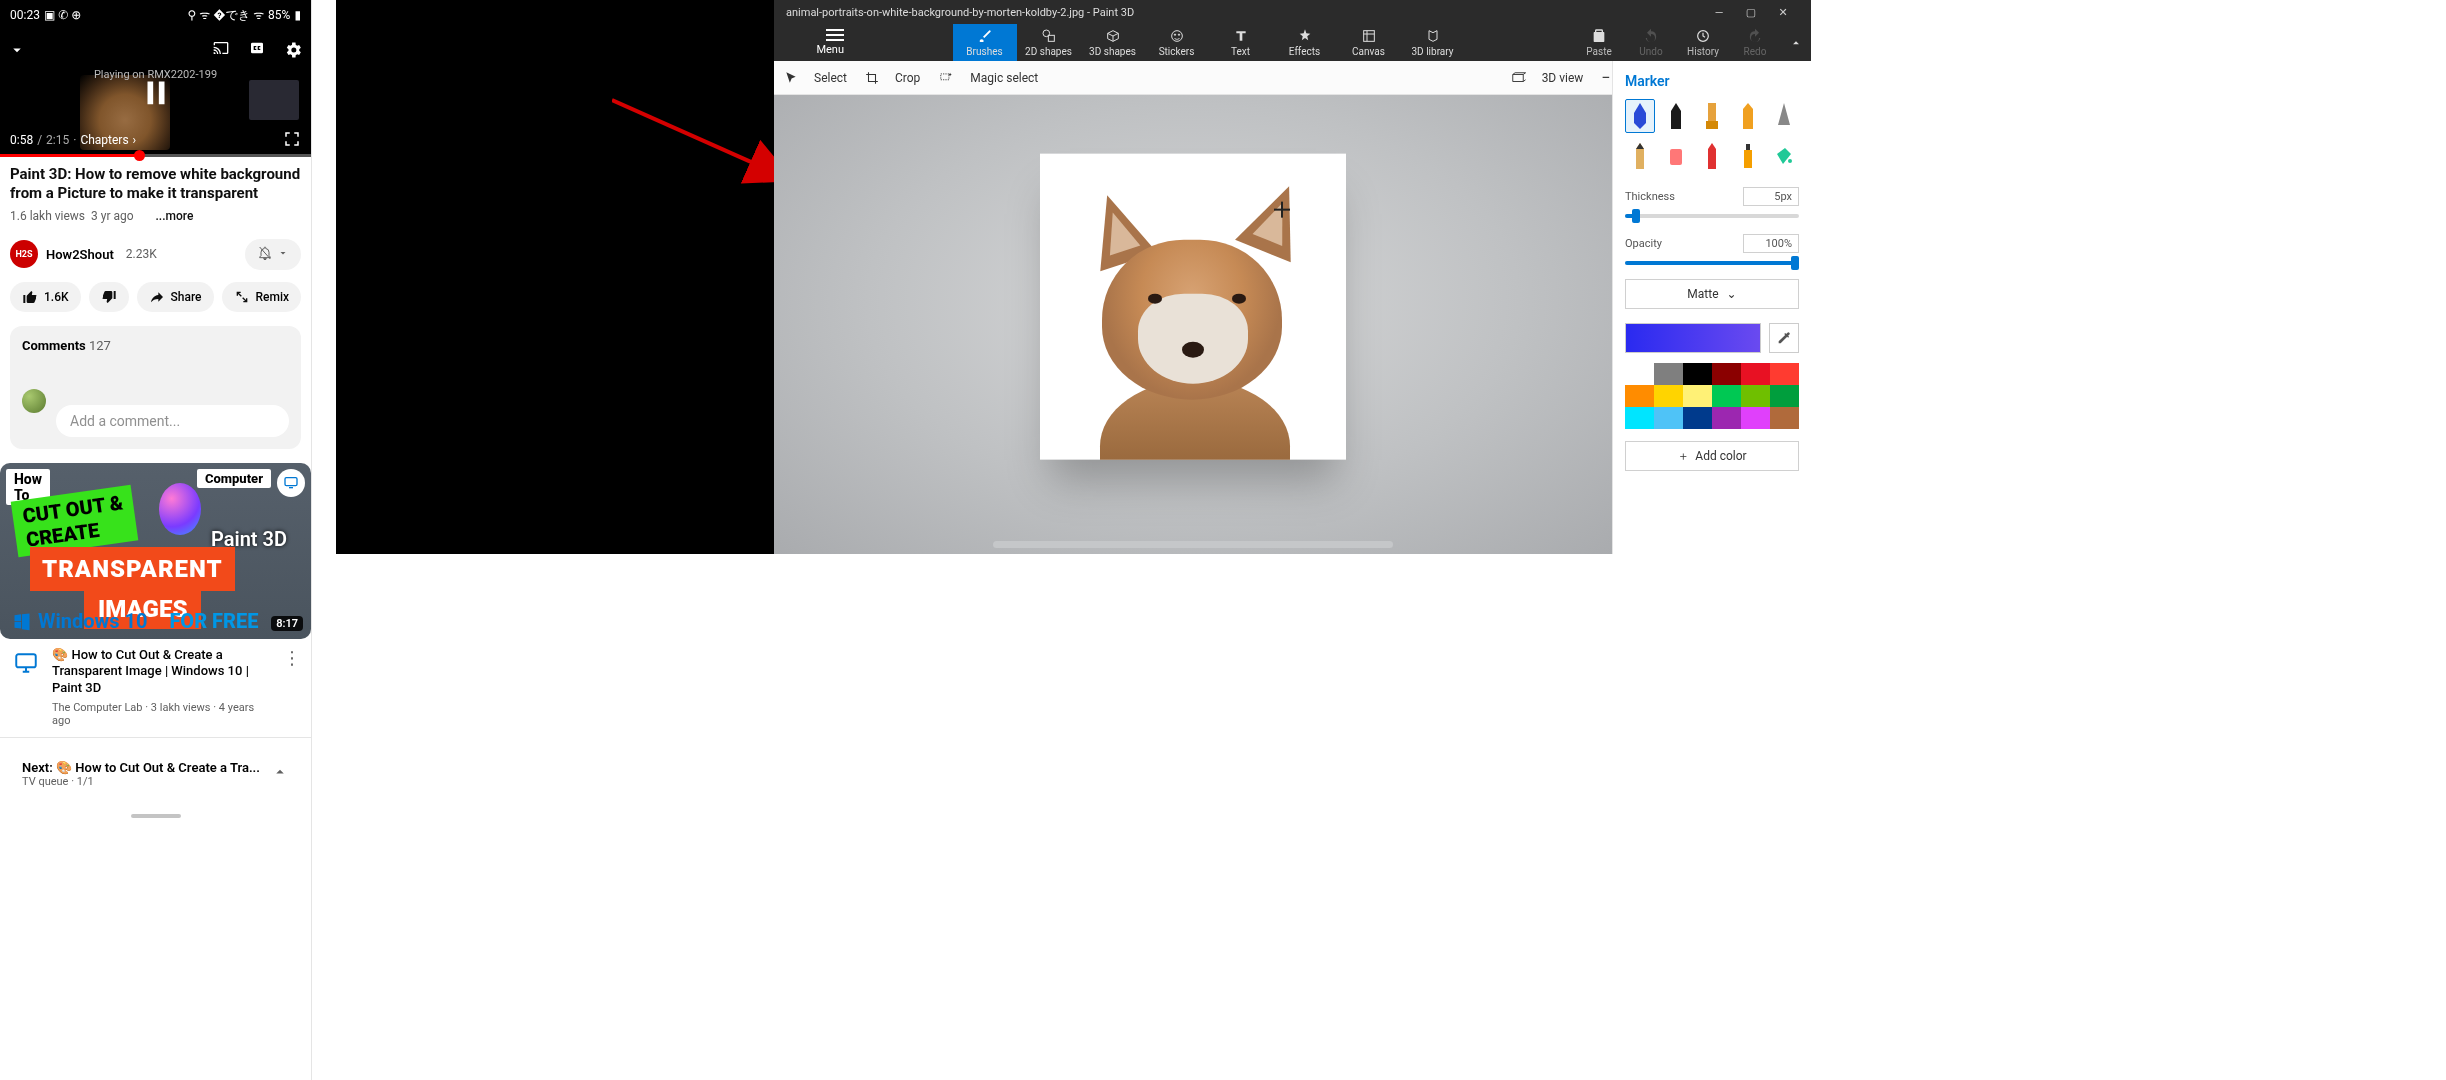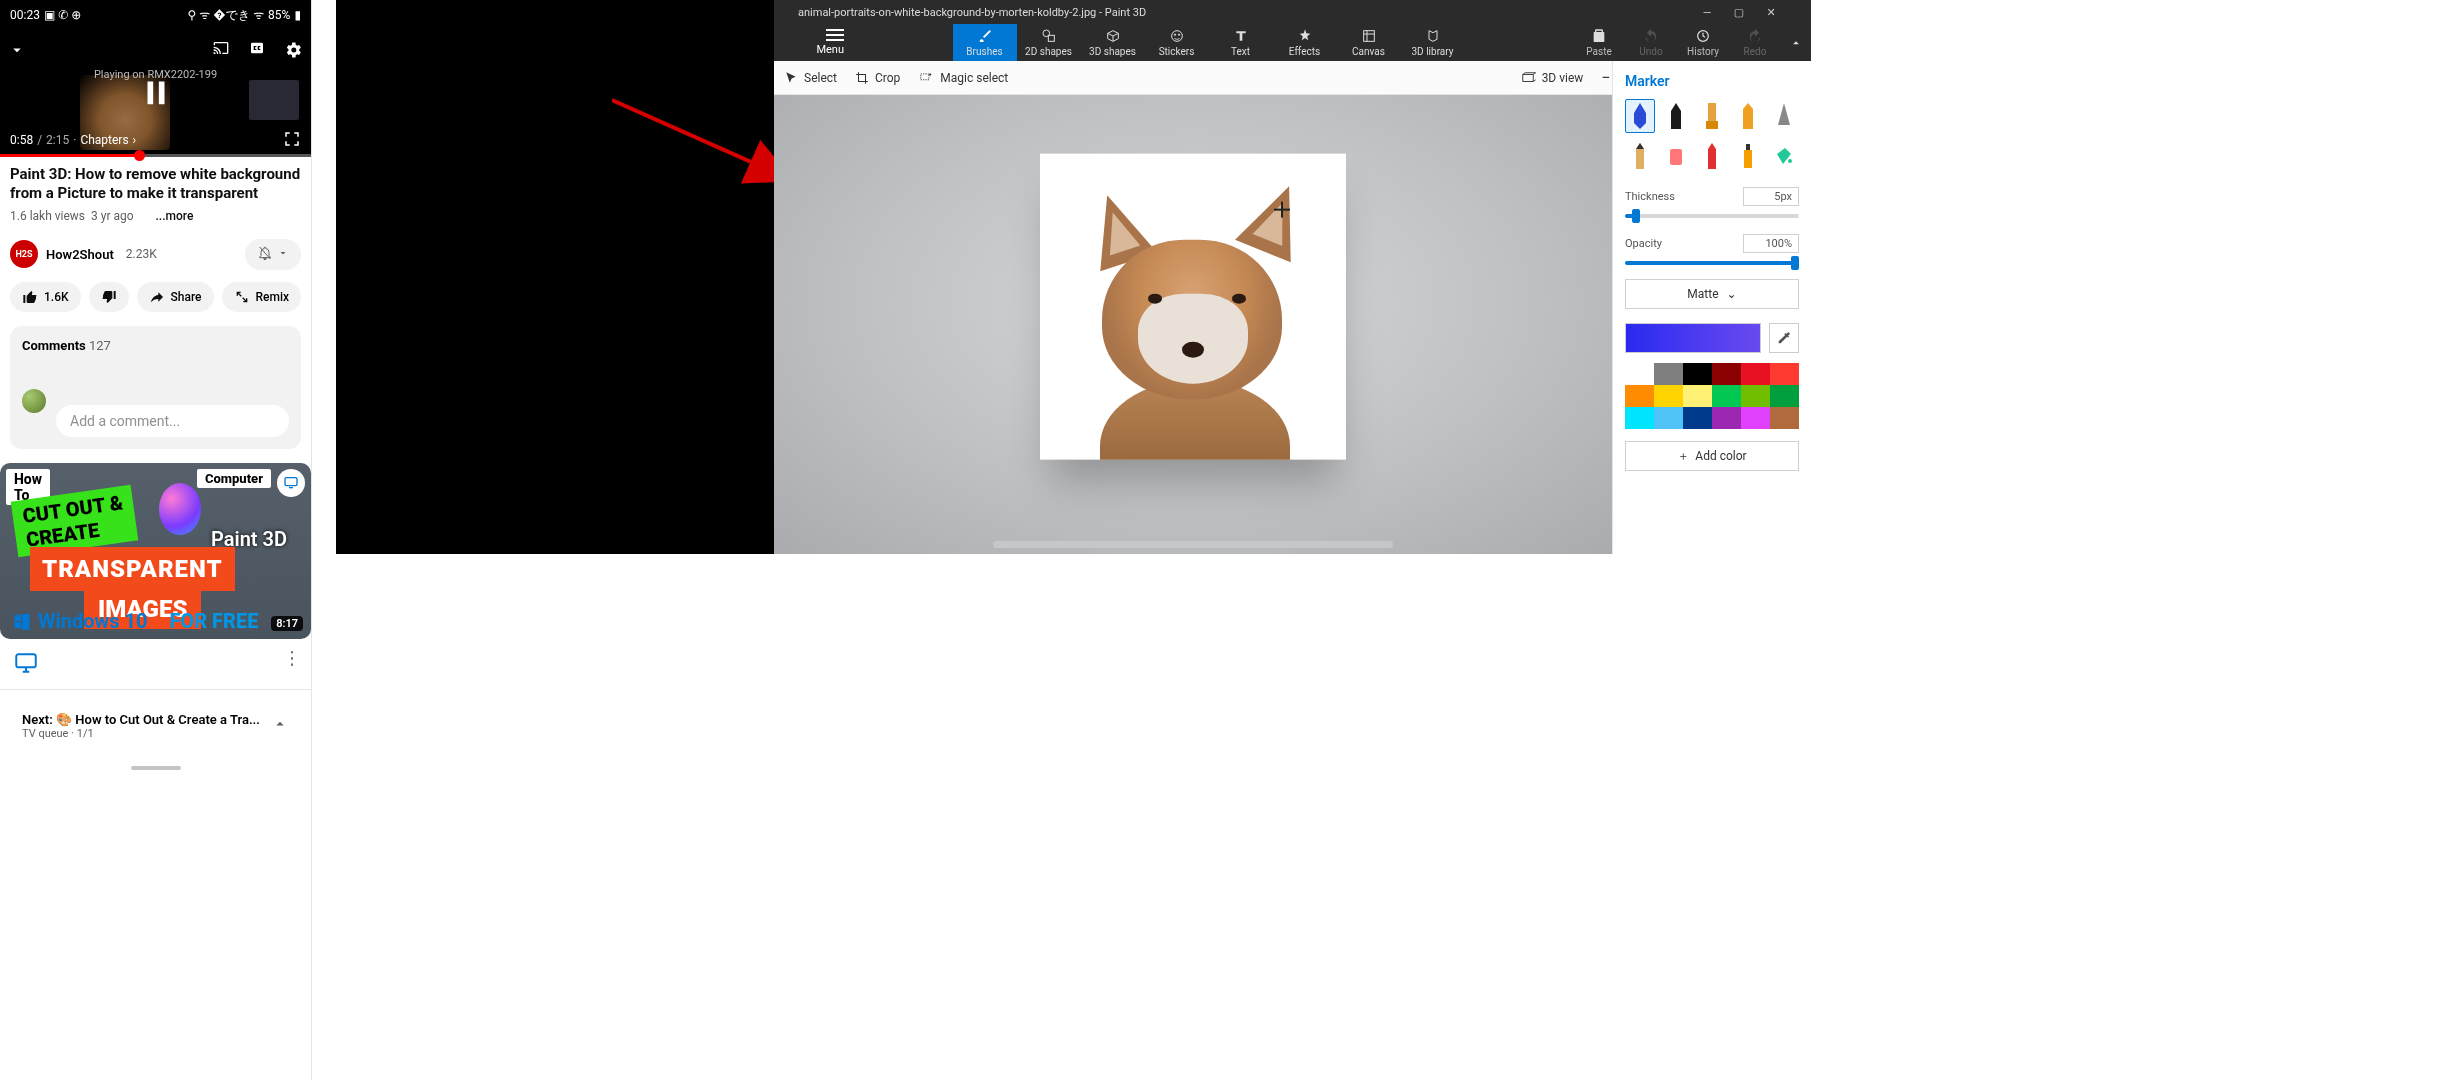--- a/index.html
+++ b/index.html
@@ -175,21 +175,21 @@
   position: absolute; left: 300px; top: 90px; width: 190px; height: 100px;
   pointer-events: none;
 }
 
 .p3d {
   position: absolute; left: 462px; top: 0; width: 1037px; height: 554px;
   background: #2b2b2b; font-size: 11px; color: #fff;
 }
 .p3d-title {
   height: 24px; background: #2b2b2b; display: flex; align-items: center;
-  padding: 0 24px; font-size: 11px; color: #ddd;
+  padding: 0 12px; font-size: 11px; color: #ddd;
 }
 .p3d-title .spacer { flex: 1; }
 .p3d-title .winbtn { width: 32px; text-align: center; color: #ccc; }
 
 .p3d-ribbon {
   height: 37px; background: #2b2b2b; display: flex; align-items: stretch;
 }
 .p3d-menu { width: 70px; display:flex; flex-direction:column; align-items:flex-end; justify-content:center; gap:2px; }
 .p3d-tab {
   width: 64px; display:flex; flex-direction:column; align-items:center; justify-content:center;
@@ -199,21 +199,21 @@
 .p3d-tab svg { width:16px; height:16px; }
 .p3d-rightcluster { display:flex; align-items:stretch; }
 .p3d-rt { width:52px; display:flex; flex-direction:column; align-items:center; justify-content:center; gap:2px; font-size:10px; color:#bbb; }
 .p3d-rt.dis { opacity:.4; }
 .p3d-expand { width:30px; display:flex; align-items:center; justify-content:center; }
 
 .p3d-toolbar {
   height: 34px; background: #fbfbfb; color:#333; display:flex; align-items:center;
   padding: 0 10px; gap: 18px; border-bottom:1px solid #e4e4e4;
 }
-.p3d-toolbar .tool { display:flex; align-items:center; gap:6px; font-size:12px; }
+.p3d-toolbar .tool { display:flex; align-items:center; gap:16px; font-size:12px; }
 .p3d-toolbar .spacer { flex:1; }
 .p3d-toolbar .zoom { display:flex; align-items:center; gap:10px; }
 .p3d-toolbar .ztrack {
   width:110px; height:2px; background:#c8c8c8; position:relative;
 }
 .p3d-toolbar .ztrack .zfill { position:absolute; left:0; top:0; height:2px; width:33%; background:#0078d4; }
 .p3d-toolbar .ztrack .zthumb {
   position:absolute; left:33%; top:-5px; width:6px; height:12px; background:#0078d4; border-radius:2px;
 }
 
@@ -465,20 +465,24 @@
       </div>
       <div class="dur">8:17</div>
     </div>
 
     <div class="yt-reccard">
       <div class="ric">
         <svg width="26" height="26" viewBox="0 0 24 24" fill="none" stroke="#0078d4" stroke-width="1.8">
             <rect x="3" y="4" width="18" height="12" rx="2"></rect>
             <path d="M9 20h6M12 16v4"></path>
           </svg>
+      </div>
+      <div style="flex:1;">
+        <div class="rtitle">🎨 How to Cut Out &amp; Create a Transparent Image |  Windows 10 | Paint 3D</div>
+        <div class="rmeta">The Computer Lab · 3 lakh views · 4 years ago</div>
       </div>
       <div class="dots">⋮</div>
     </div>
   </div>
 
   <div class="yt-queue">
     <div>
       <div class="qtitle">
         <span>Next:</span>
         <span>🎨 How to Cut Out &amp; Create a Tra...</span>

